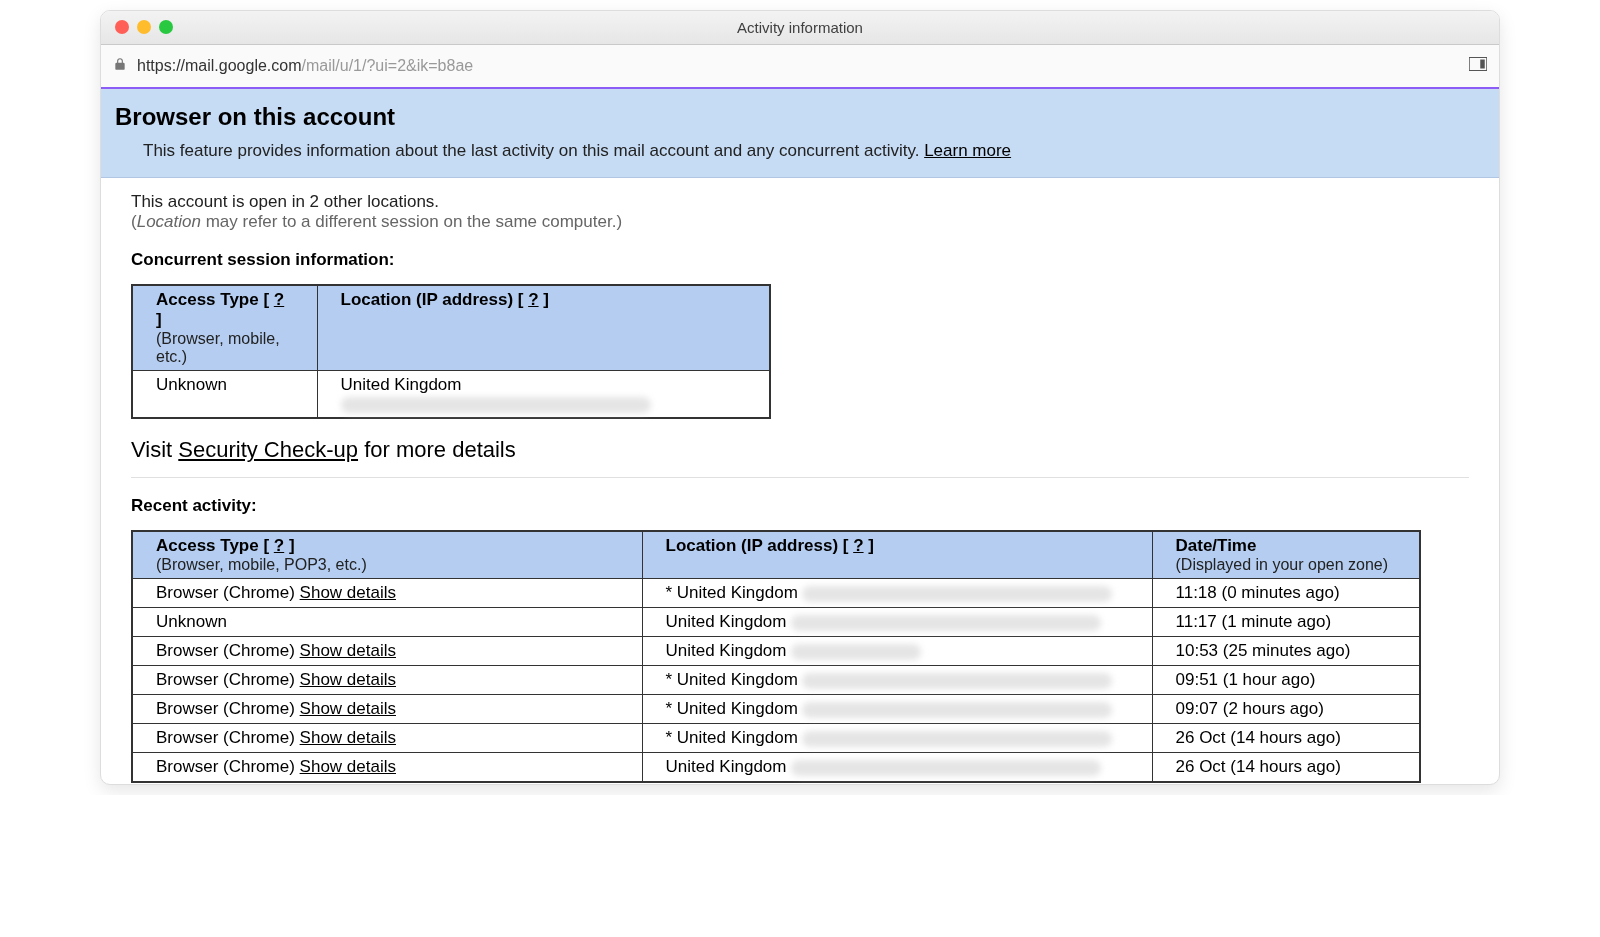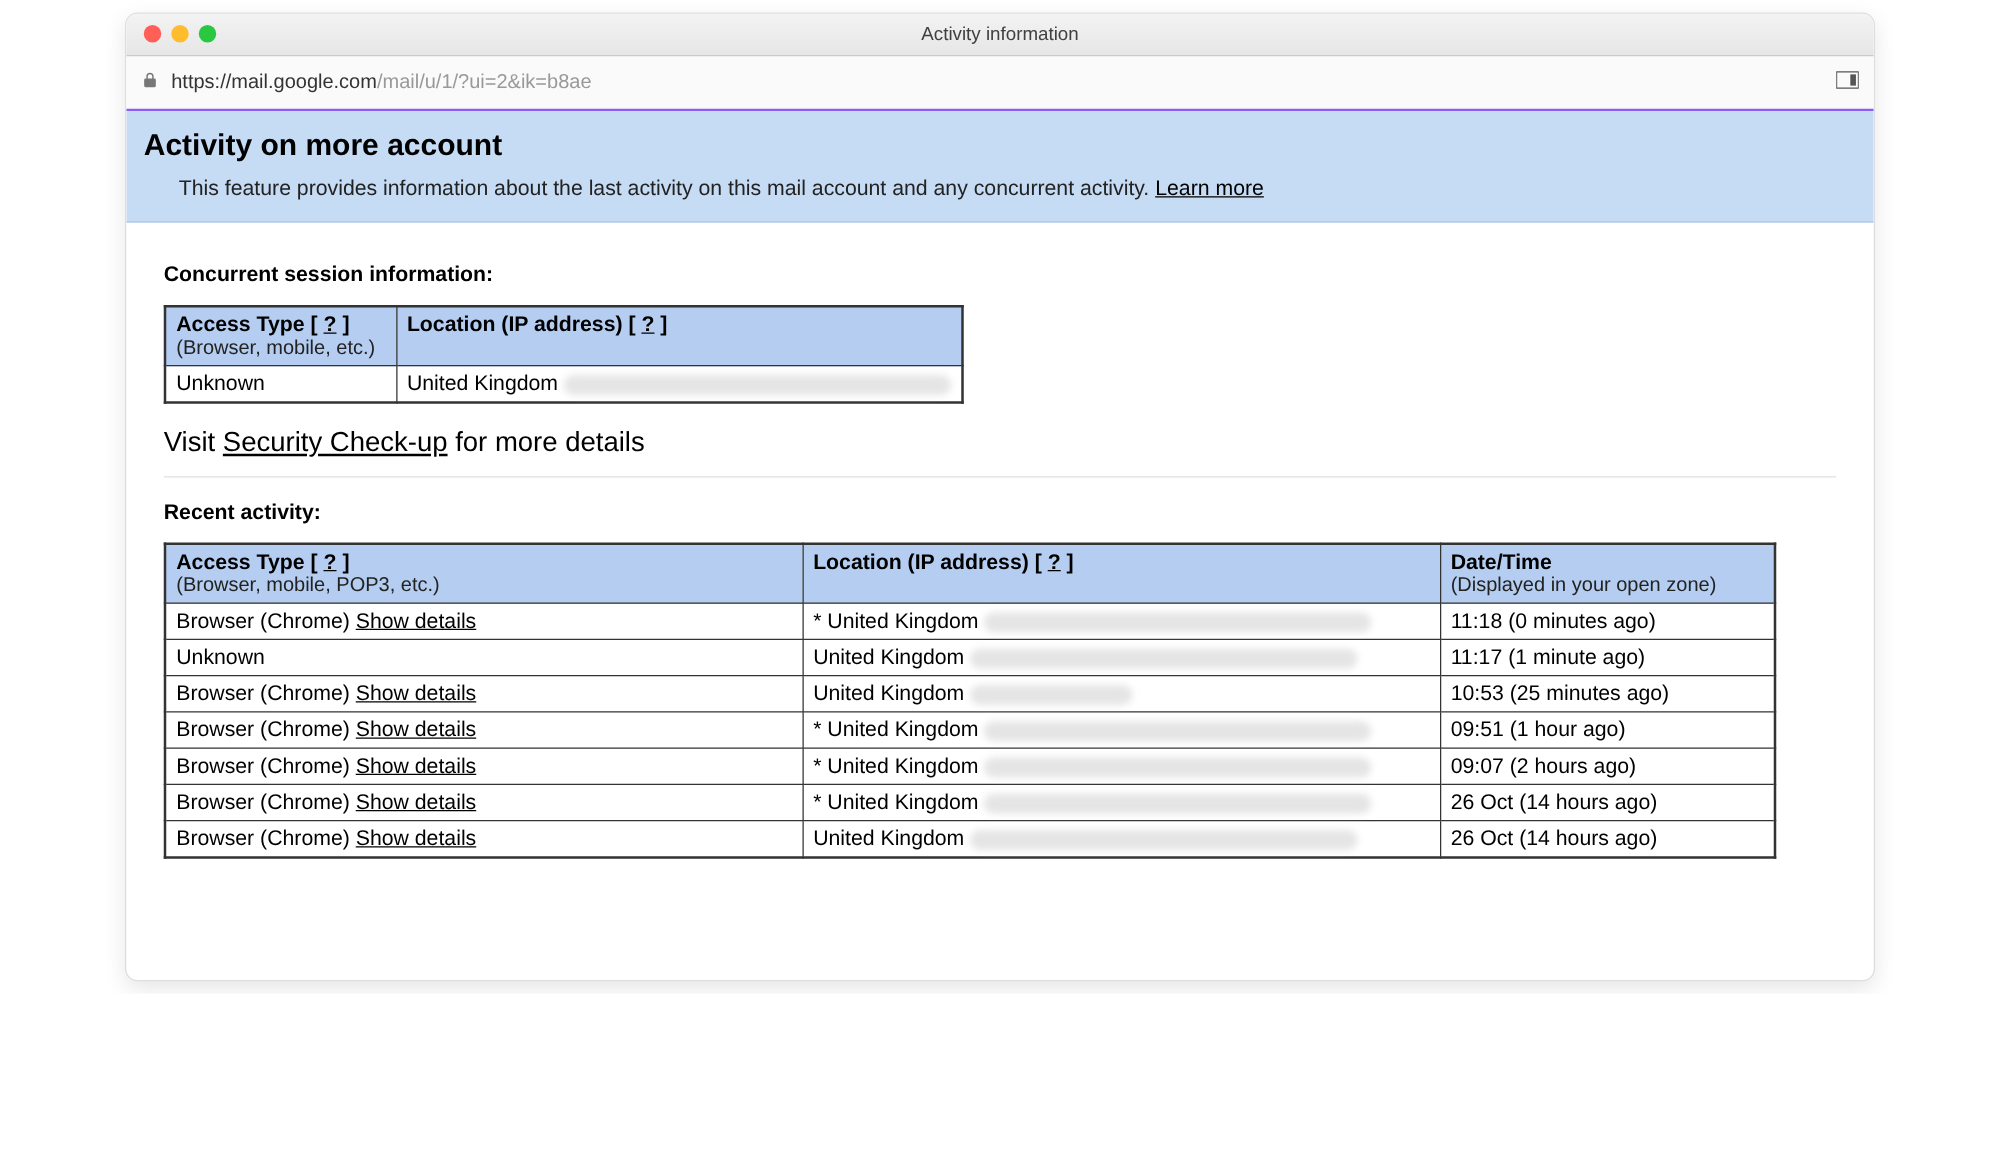--- a/index.html
+++ b/index.html
@@ -62,21 +62,21 @@
     
     .content { padding: 14px 30px 0 30px; }
     .opennote { font-size: 17px; color: #222; margin-bottom: 4px; }
     .opennote .sub { color: #666; }
     .opennote .sub em { font-style: italic; }
     .sectiontitle { font-weight: bold; font-size: 17px; margin-top: 18px; margin-bottom: 14px; }
     
     table { border-collapse: collapse; }
     .concurrent-table { width: 640px; border: 2px solid #333; }
     .recent-table { width: 1290px; border: 2px solid #333; }
-    th, td { border: 1px solid #333; padding: 4px 8px; vertical-align: top; text-align: left; font-weight: normal; }
+    th, td { border: 1px solid #333; padding: 4px 23px; vertical-align: top; text-align: left; font-weight: normal; }
     th { background: #b4cdf0; }
     th .strong { font-weight: bold; font-size: 17px; }
     th .subhead { font-size: 16px; color: #222; }
     td .label { font-size: 17px; }
     .blur {
       display: inline-block;
       height: 16px;
       border-radius: 8px;
       background: #e5e5e5;
       filter: blur(3px);
@@ -118,27 +118,33 @@
       <svg viewBox="0 0 24 18">
           <rect x="0" y="0" width="24" height="18" fill="none" stroke="#555" stroke-width="2"></rect>
           <rect x="15" y="3" width="6" height="12" fill="#555"></rect>
         </svg>
     </span>
   </div>
 
   <div class="viewport">
 
     <div class="headerband">
-      <h1>Activity on more account</h1>
+      <h1>Browser on this account</h1>
       <p>
         <span>This feature provides information about the last activity on this mail account and any concurrent activity. </span><a href="#">Learn more</a>
       </p>
     </div>
 
     <div class="content">
+      <div class="opennote">
+        <div>This account is open in 2 other locations.</div>
+        <div class="sub">
+          <span>(</span><em>Location</em><span> may refer to a different session on the same computer.)</span>
+        </div>
+      </div>
 
       <div class="sectiontitle">Concurrent session information:</div>
 
       <table class="concurrent-table">
         <thead>
           <tr>
             <th style="width:185px">
               <span class="strong"><span>Access Type</span> [ <a href="#">?</a> ]</span><br>
               <span class="subhead">(Browser, mobile, etc.)</span>
             </th>

